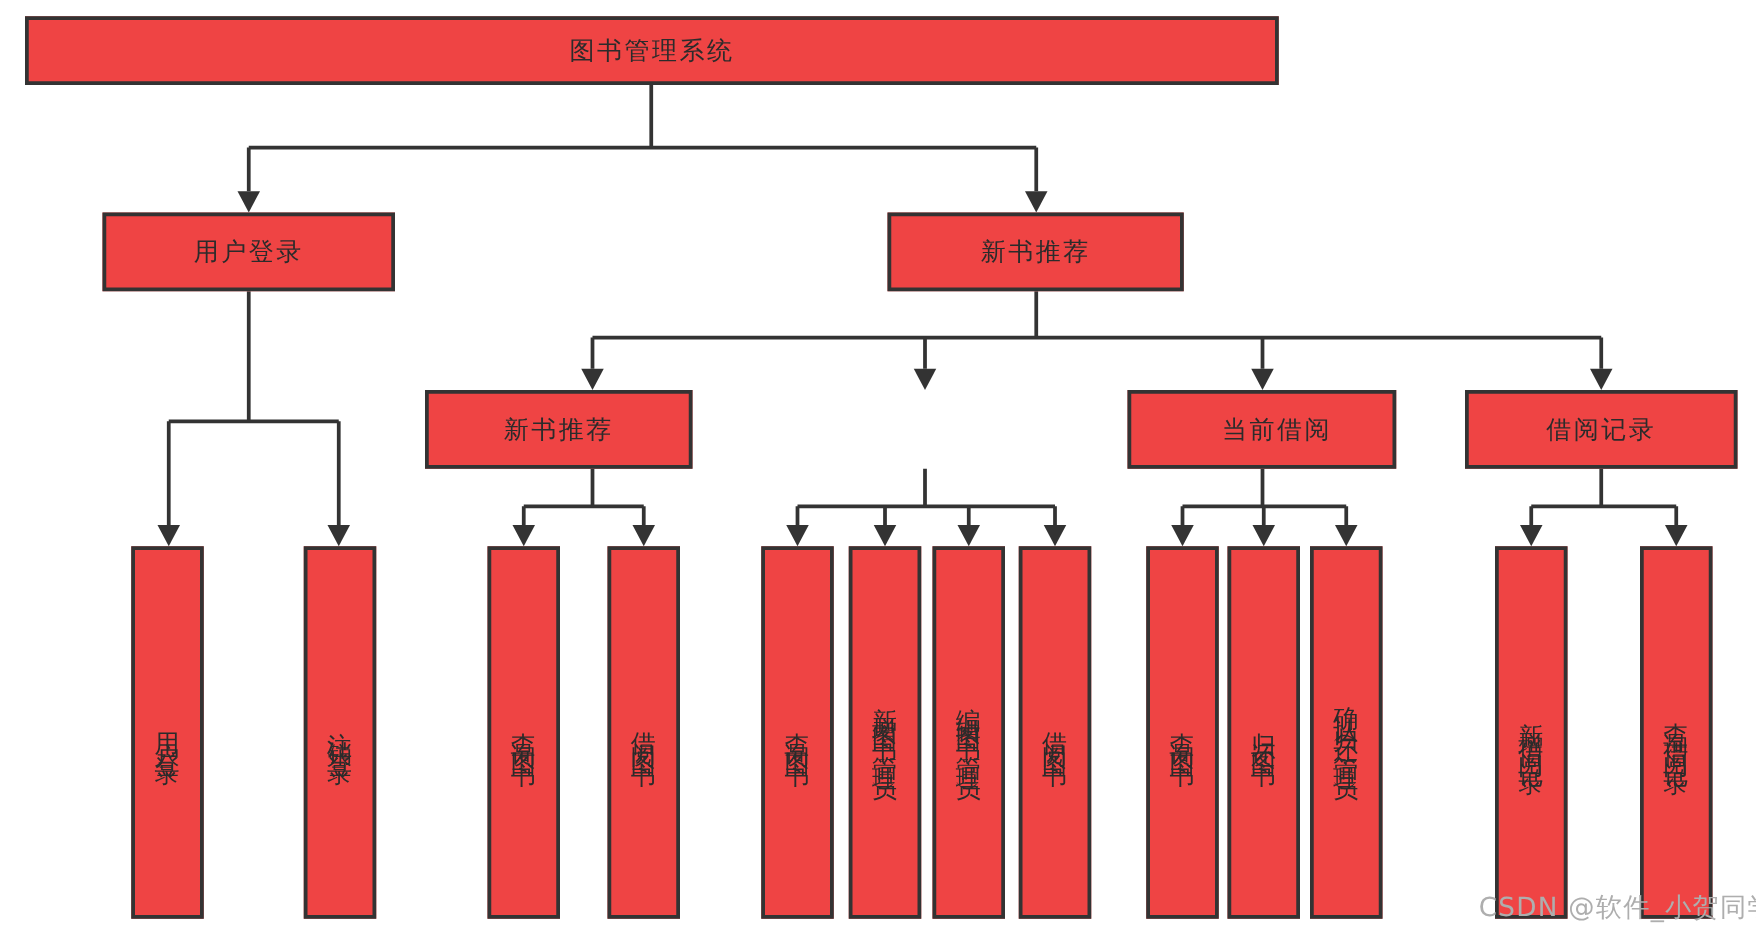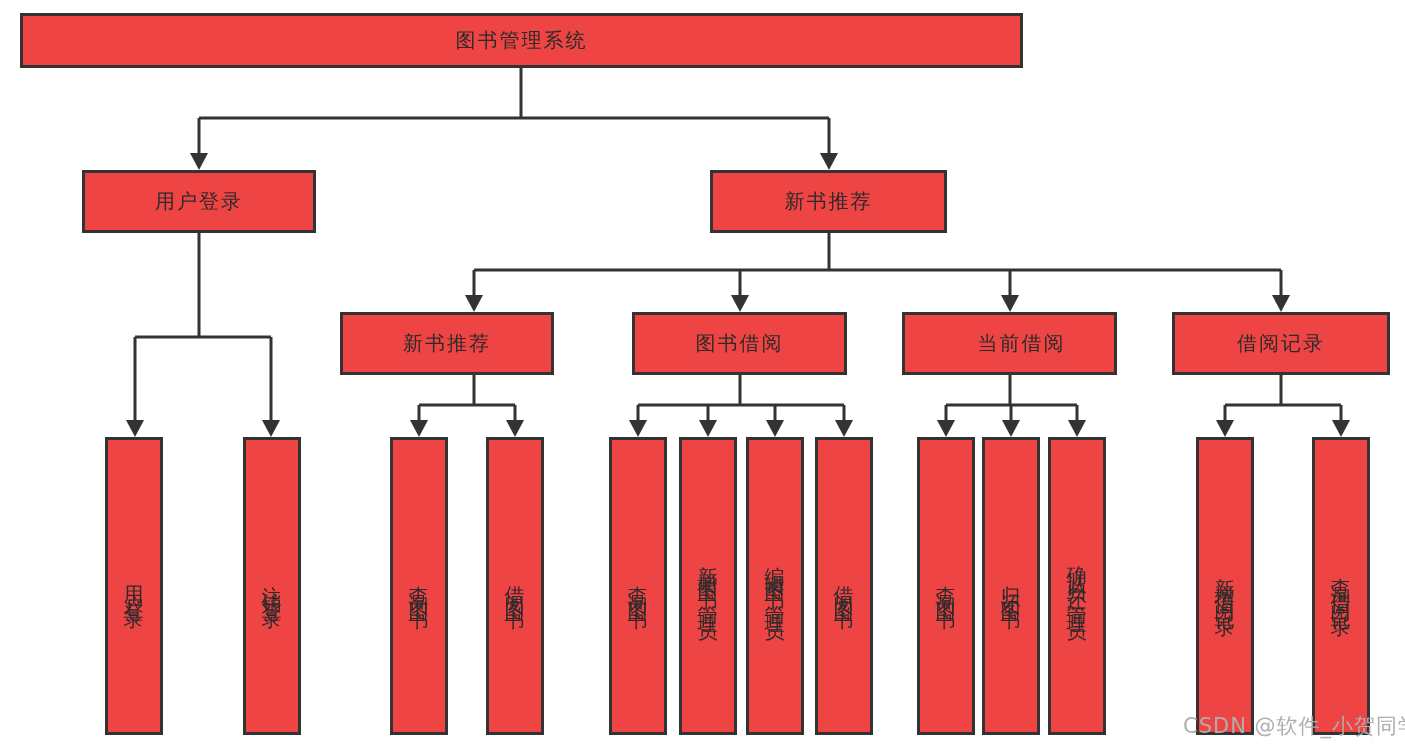--- a/index.html
+++ b/index.html
@@ -104,21 +104,20 @@
       <polygon points="1332,420 1350,420 1341,437"></polygon>
     </g>
   </svg>
 
   <div class="node h" style="left:20px; top:13px; width:1003px; height:55px;">图书管理系统</div>
 
   <div class="node h" style="left:82px; top:170px; width:234px; height:63px;">用户登录</div>
   <div class="node h" style="left:710px; top:170px; width:237px; height:63px;">新书推荐</div>
 
   <div class="node h" style="left:340px; top:312px; width:214px; height:63px;">新书推荐</div>
-  <div class="node h" style="left:632px; top:312px; width:215px; height:63px;">图书借阅</div>
   <div class="node h" style="left:902px; top:312px; width:215px; height:63px;padding-left:24px;">当前借阅</div>
   <div class="node h" style="left:1172px; top:312px; width:218px; height:63px;">借阅记录</div>
 
   <div class="node v" style="left:105px;">用户登录</div>
   <div class="node v" style="left:243px;">注销登录</div>
 
   <div class="node v" style="left:390px;">查询图书</div>
   <div class="node v" style="left:486px;">借阅图书</div>
 
   <div class="node v" style="left:609px;">查询图书</div>

